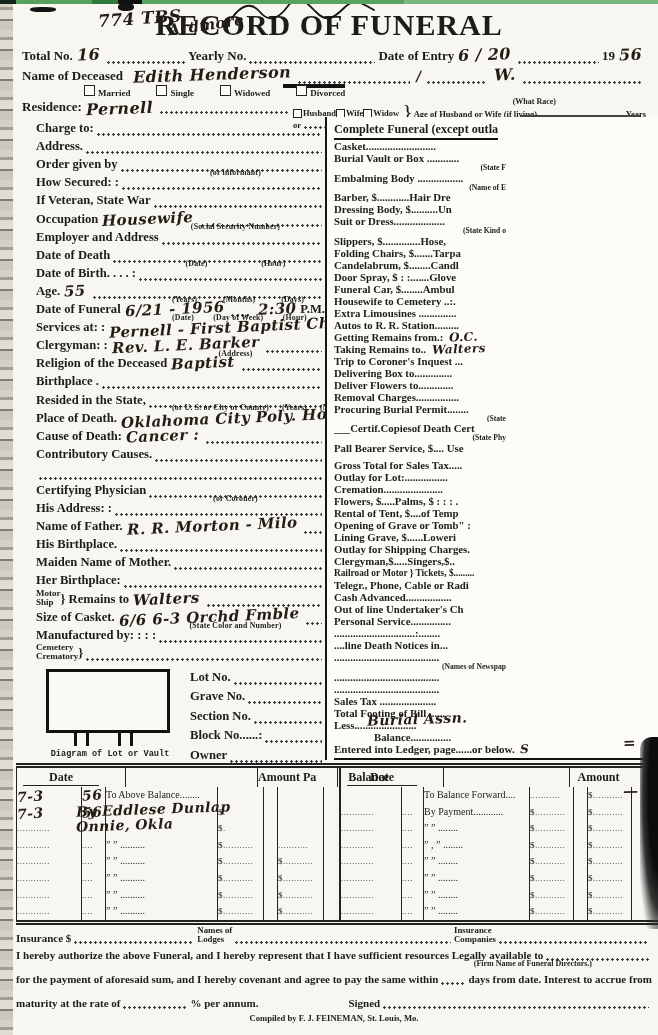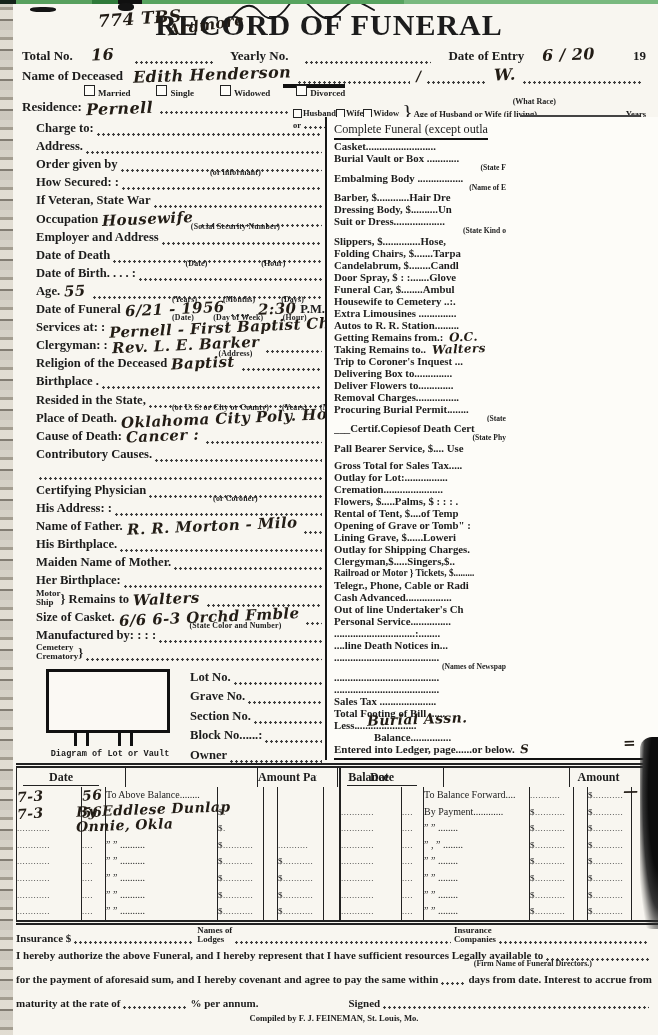--- a/index.html
+++ b/index.html
@@ -29,42 +29,42 @@
   .dots{flex:1 1 auto;height:13px;margin:0 3px;
     background-image:radial-gradient(circle at 1.5px 1.5px,#3c3c3c 1px,transparent 1.45px);
     background-size:5px 3px;background-repeat:repeat-x;background-position:0 bottom;}
   .f-sub{position:absolute;left:150px;right:26px;top:14px;text-align:center;font-size:7.8px;
          font-weight:600;white-space:pre;z-index:2;letter-spacing:.2px;}
   .stack{display:inline-flex;flex-direction:column;font-size:9px;line-height:9px;font-weight:600;}
   .brace{font-size:16px;font-weight:400;margin:0 1px;}
   .cbx{display:inline-block;width:9px;height:9px;border:1.4px solid #222;margin:0 3px 1px 0;vertical-align:-1px;background:#fdfcf8;}
   
   .topblock{position:absolute;left:22px;top:38px;width:624px;z-index:2;}
-  .r-total{height:26px;font-size:13px;gap:14px;}
+  .r-total{height:26px;font-size:13px;}
   .r-name{height:20px;font-size:13px;}
   .r-marital{height:15px;font-size:9px;position:relative;padding-left:62px;gap:26px;align-items:center;}
   .r-res{height:28px;font-size:13px;align-items:flex-start;}
   .hw-lg{font-size:16px;margin:0 4px;}
   .hw-md{font-size:14px;margin:0 3px;}
   .race-sub{position:absolute;right:90px;top:13px;font-size:8px;font-weight:600;}
   .spouse-cluster{display:flex;flex-direction:column;font-size:8.5px;margin:8px 2px;}
   .spouse-cluster .cbx{width:7px;height:7px;border-width:1.2px;margin:0 1px 0 0;}
   .spouse-line{display:flex;align-items:center;height:12px;}
   .agewife{font-size:8.5px;display:flex;align-items:flex-end;flex:1;margin-top:10px;}
   
   .mid{position:absolute;left:22px;top:118px;width:303px;z-index:1;}
   .mid .f-row{height:18.1px;padding-left:14px;}
   .mid .hw{font-size:15px;margin:0 4px;transform:rotate(-2.5deg) translateY(1px);}
   
   .card{position:absolute;left:325px;top:117px;width:333px;height:643px;background:#fdfcf8;
         border-left:2px solid #161616;box-sizing:border-box;padding:5px 0 0 7px;z-index:5;}
   .card-topline{position:absolute;right:18px;top:-2px;width:120px;height:2px;background:#444;}
   .c-row{position:relative;height:12px;line-height:12px;font-size:10.8px;font-weight:600;
          white-space:nowrap;width:172px;overflow:hidden;}
-  .c-row.hdr{height:18px;line-height:14px;font-size:12.2px;font-weight:400;overflow:visible;}
+  .c-row.hdr{height:18px;line-height:14px;font-size:12.2px;font-weight:700;overflow:visible;}
   .c-row.hdr .c-text{border-bottom:2.5px solid #111;padding-bottom:2px;}
   .c-row.sub{height:7.6px;line-height:7.6px;font-size:7.6px;text-align:right;padding-right:10px;}
   .c-row.gap{margin-top:5px;}
   .c-row.right{padding-left:40px;}
   .c-row.rail{font-size:9.3px;}
   .c-row.noclip{overflow:visible;}
   .c-row.less{overflow:visible;}
   .c-row.less .c-hw{position:absolute;left:30px;top:-6px;font-size:14px;}
   .c-row.entered{width:322px;border-bottom:2px solid #111;height:15px;overflow:visible;font-size:11px;}
   .c-hw{font-size:12px;margin-left:3px;}

